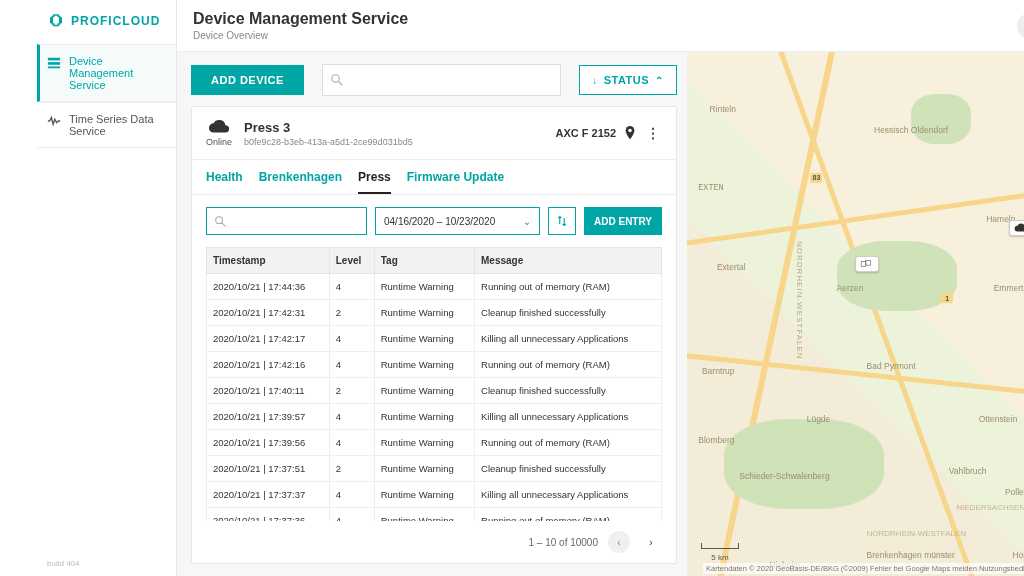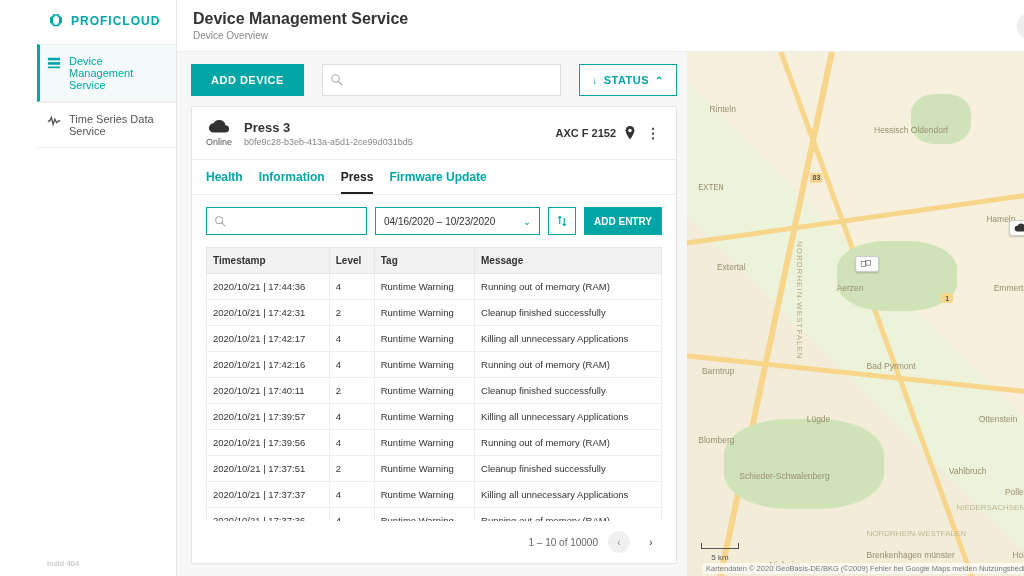--- a/index.html
+++ b/index.html
@@ -15,21 +15,21 @@
   .build { margin-top: auto; font-size: 8px; color: #bbb; padding: 8px 10px; }
   
   .main { flex: 1; display: flex; flex-direction: column; }
   .header { padding: 10px 18px 10px 16px; display: flex; align-items: center; border-bottom: 1px solid #eee; }
   .title-block h1 { font-size: 16px; font-weight: 700; color: #333; }
   .title-block .sub { font-size: 10px; color: #888; margin-top: 2px; }
   .avatar { margin-left: auto; width: 26px; height: 26px; border-radius: 50%; background: #eee; display: flex; align-items: center; justify-content: center; color: #888; }
   .body { display: flex; flex: 1; background: #f7f7f7; overflow: hidden; }
   .left-col { width: 510px; min-width: 510px; display: flex; flex-direction: column; padding: 12px 10px 12px 14px; gap: 10px; }
   
-  .toolbar { display: flex; gap: 18px; }
+  .toolbar { display: flex; gap: 18px; align-items: center; }
   .btn-primary { background: #00a6a6; color: #fff; border: none; padding: 9px 20px; font-weight: 700; font-size: 11px; letter-spacing: 0.5px; cursor: pointer; }
   .search-box { flex: 1; background: #fff; border: 1px solid #ddd; display: flex; align-items: center; padding: 0 8px; height: 32px; }
   .search-box input { border: none; outline: none; flex: 1; font-size: 11px; background: transparent; }
   .status-btn { border: 1px solid #00a6a6; color: #00a6a6; background: #fff; font-weight: 700; font-size: 11px; letter-spacing: 0.5px; padding: 8px 12px; display: flex; align-items: center; gap: 6px; cursor: pointer; }
   .chev { font-size: 10px; }
   
   .card { background: #fff; border: 1px solid #e6e6e6; border-radius: 2px; flex: 1; display: flex; flex-direction: column; overflow: hidden; }
   .device-head { display: flex; align-items: center; padding: 12px 14px; gap: 12px; border-bottom: 1px solid #eee; }
   .cloud-ic { display: flex; flex-direction: column; align-items: center; gap: 2px; font-size: 9px; color: #555; }
   .device-info .name { font-weight: 700; font-size: 13px; }
@@ -158,21 +158,21 @@
               <svg width="12" height="14" viewBox="0 0 12 16">
                   <path d="M6 0a5 5 0 015 5c0 4-5 10-5 10S1 9 1 5a5 5 0 015-5z" fill="#333"></path>
                   <circle cx="6" cy="5" r="2" fill="#fff"></circle>
                 </svg>
               <span class="kebab">⋮</span>
             </div>
           </div>
 
           <div class="tabs">
             <div class="tab">Health</div>
-            <div class="tab">Information</div>
+            <div class="tab">Brenkenhagen</div>
             <div class="tab active">Press</div>
             <div class="tab">Firmware Update</div>
           </div>
 
           <div class="filters">
             <div class="f-search">
               <svg width="11" height="11" viewBox="0 0 16 16">
                   <circle cx="6" cy="6" r="5" fill="none" stroke="#aaa" stroke-width="1.5"></circle>
                   <line x1="10" y1="10" x2="15" y2="15" stroke="#aaa" stroke-width="1.5"></line>
                 </svg>

